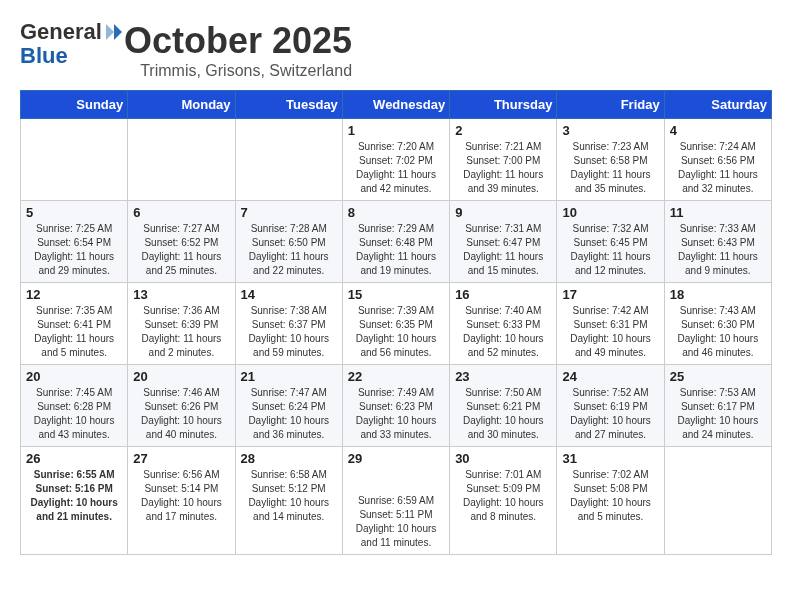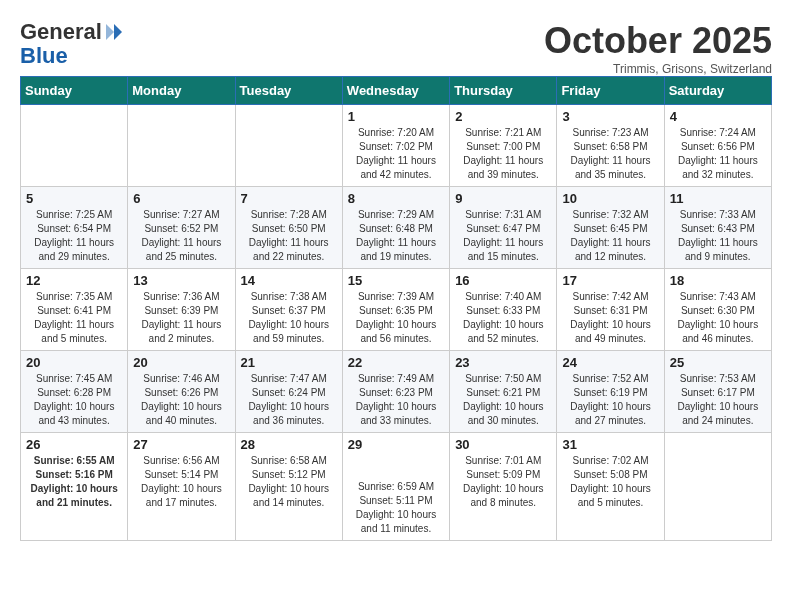--- a/index.html
+++ b/index.html
@@ -5,23 +5,23 @@
     * { box-sizing: border-box; margin: 0; padding: 0; }
     body {
       font-family: Arial, sans-serif;
       background: #fff;
       width: 792px;
       min-height: 612px;
       padding: 20px;
     }
     .header {
       display: flex;
-      justify-content: space-between;
+      justify-content: flex-start;
       align-items: flex-start;
-      margin-bottom: 0;
+      margin-bottom: 10px;
     }
     .logo {
       display: flex;
       align-items: center;
     }
     .logo-text {
       font-size: 22px;
       font-weight: bold;
       line-height: 1.1;
     }
@@ -34,35 +34,35 @@
     }
     .title-area {
       text-align: right;
     }
     .month-title {
       font-size: 36px;
       font-weight: bold;
       color: #333;
     }
     .location {
-      font-size: 12px;
+      font-size: 16px;
       color: #555;
     }
     .calendar {
       width: 100%;
       border-collapse: collapse;
       border: 1px solid #ccc;
     }
     .calendar th {
-      background-color: #0f766e;
+      background-color: #1d4ed8;
       color: white;
       font-size: 13px;
       font-weight: bold;
       padding: 6px 4px;
-      text-align: left;
+      text-align: right;
       border: 1px solid #2a6db5;
     }
     .calendar td {
       vertical-align: top;
       border: 1px solid #ccc;
       padding: 4px 5px;
       width: 107px;
       min-height: 80px;
       font-size: 10.5px;
       color: #333;

